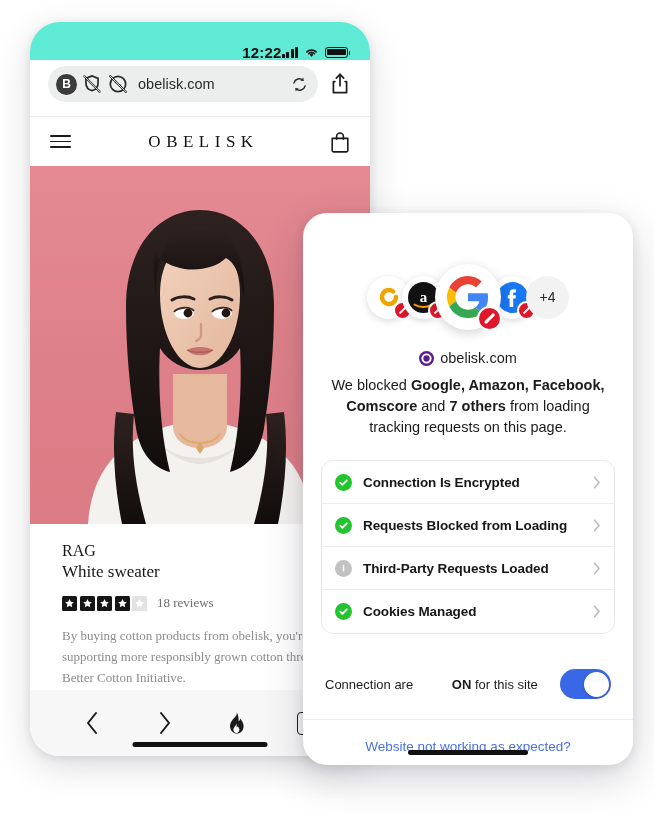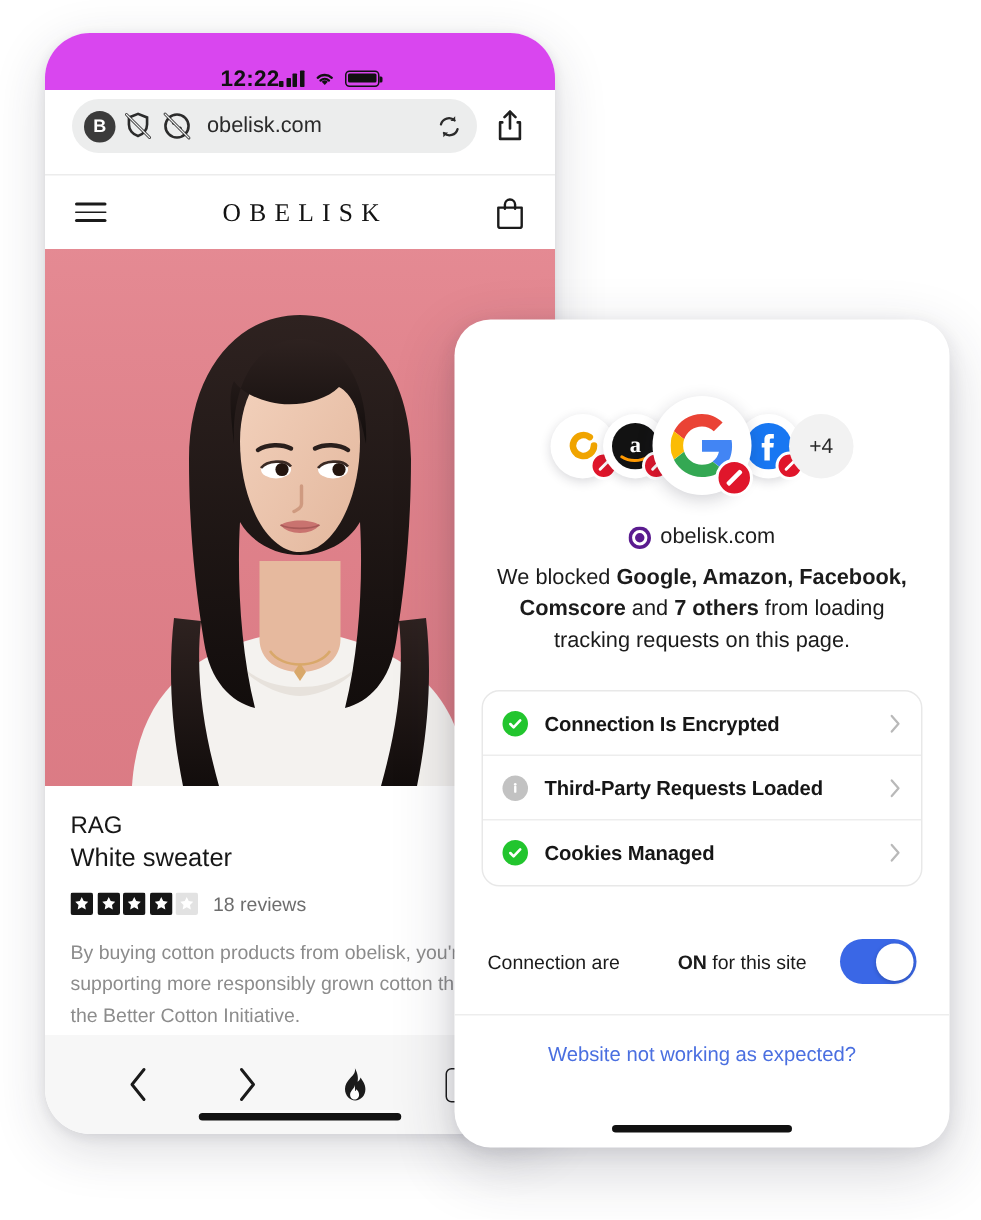--- a/index.html
+++ b/index.html
@@ -12,22 +12,22 @@
   .stage{position:relative;width:654px;height:813px;background:#fff;}
 
   
   .phone{
     position:absolute;left:30px;top:22px;width:340px;height:734px;
     background:#ffffff;border-radius:30px;
     box-shadow:0 10px 34px rgba(40,40,60,.17), 0 2px 8px rgba(40,40,60,.10);
     overflow:hidden;
   }
   .statusbar{
-    height:38px;display:flex;align-items:center;justify-content:center;
-    padding:22px 22px 0 22px;box-sizing:border-box;background:#d946ef;
+    height:38px;display:flex;align-items:center;justify-content:flex-end;
+    padding:22px 22px 0 22px;box-sizing:border-box;background:#5eead4;
   }
   .clock{font-size:15px;font-weight:bold;color:#111;letter-spacing:.2px;}
   .sb-right{display:flex;align-items:center;gap:6px;}
   .signal{display:flex;align-items:flex-end;gap:1.5px;height:11px;}
   .signal i{display:block;width:3px;background:#111;border-radius:.5px;}
   .signal i:nth-child(1){height:4px;}
   .signal i:nth-child(2){height:6px;}
   .signal i:nth-child(3){height:8.5px;}
   .signal i:nth-child(4){height:11px;}
   .wifi{width:15px;height:11px;}
@@ -74,21 +74,21 @@
     font-size:17px;letter-spacing:5.5px;color:#121212;font-weight:400;
     padding-left:6px;font-family:"Liberation Serif","DejaVu Serif",serif;
   }
   .bag{width:20px;height:22px;}
 
   
   .hero{position:relative;height:358px;overflow:hidden;background:#e0818a;}
   .hero svg{display:block;width:100%;height:100%;}
 
   
-  .product{padding:17px 20px 0 17px;}
+  .product{padding:17px 20px 0 32px;font-family:Liberation Serif, serif;}
   .brand{font-size:16px;color:#171717;line-height:19px;}
   .pname{font-size:17px;color:#171717;line-height:22px;margin-top:1px;}
   .ratingline{display:flex;align-items:center;gap:10px;margin-top:12px;}
   .stars{display:flex;gap:2.5px;}
   .star{width:15px;height:15px;}
   .reviews{font-size:13px;color:#6d6d6d;}
   .blurb{
     margin-top:14px;font-size:13px;line-height:21px;color:#8c8c8c;
   }
 
@@ -437,20 +437,31 @@
           <svg width="11" height="11" viewBox="0 0 12 12">
               <path d="M2.4 6.2 4.8 8.6 9.6 3.6" fill="none" stroke="#fff" stroke-width="1.9" stroke-linecap="round" stroke-linejoin="round"></path>
             </svg>
         </span>
         <span class="rowlabel">Connection Is Encrypted</span>
         <svg class="rchev" viewBox="0 0 8 13">
             <path d="M1.5 1.3 6 6.5 1.5 11.7" fill="none" stroke="#b9b9b9" stroke-width="1.5" stroke-linecap="round" stroke-linejoin="round"></path>
           </svg>
       </div>
 
+      <div class="row">
+        <span class="dot ok">
+          <svg width="11" height="11" viewBox="0 0 12 12">
+              <path d="M2.4 6.2 4.8 8.6 9.6 3.6" fill="none" stroke="#fff" stroke-width="1.9" stroke-linecap="round" stroke-linejoin="round"></path>
+            </svg>
+        </span>
+        <span class="rowlabel">Requests Blocked from Loading</span>
+        <svg class="rchev" viewBox="0 0 8 13">
+            <path d="M1.5 1.3 6 6.5 1.5 11.7" fill="none" stroke="#b9b9b9" stroke-width="1.5" stroke-linecap="round" stroke-linejoin="round"></path>
+          </svg>
+      </div>
 
       <div class="row">
         <span class="dot info">
           <svg width="11" height="11" viewBox="0 0 12 12">
               <path d="M6 4.9v3.6" stroke="#fff" stroke-width="1.7" stroke-linecap="round"></path>
               <circle cx="6" cy="3.1" r=".95" fill="#fff"></circle>
             </svg>
         </span>
         <span class="rowlabel">Third-Party Requests Loaded</span>
         <svg class="rchev" viewBox="0 0 8 13">

